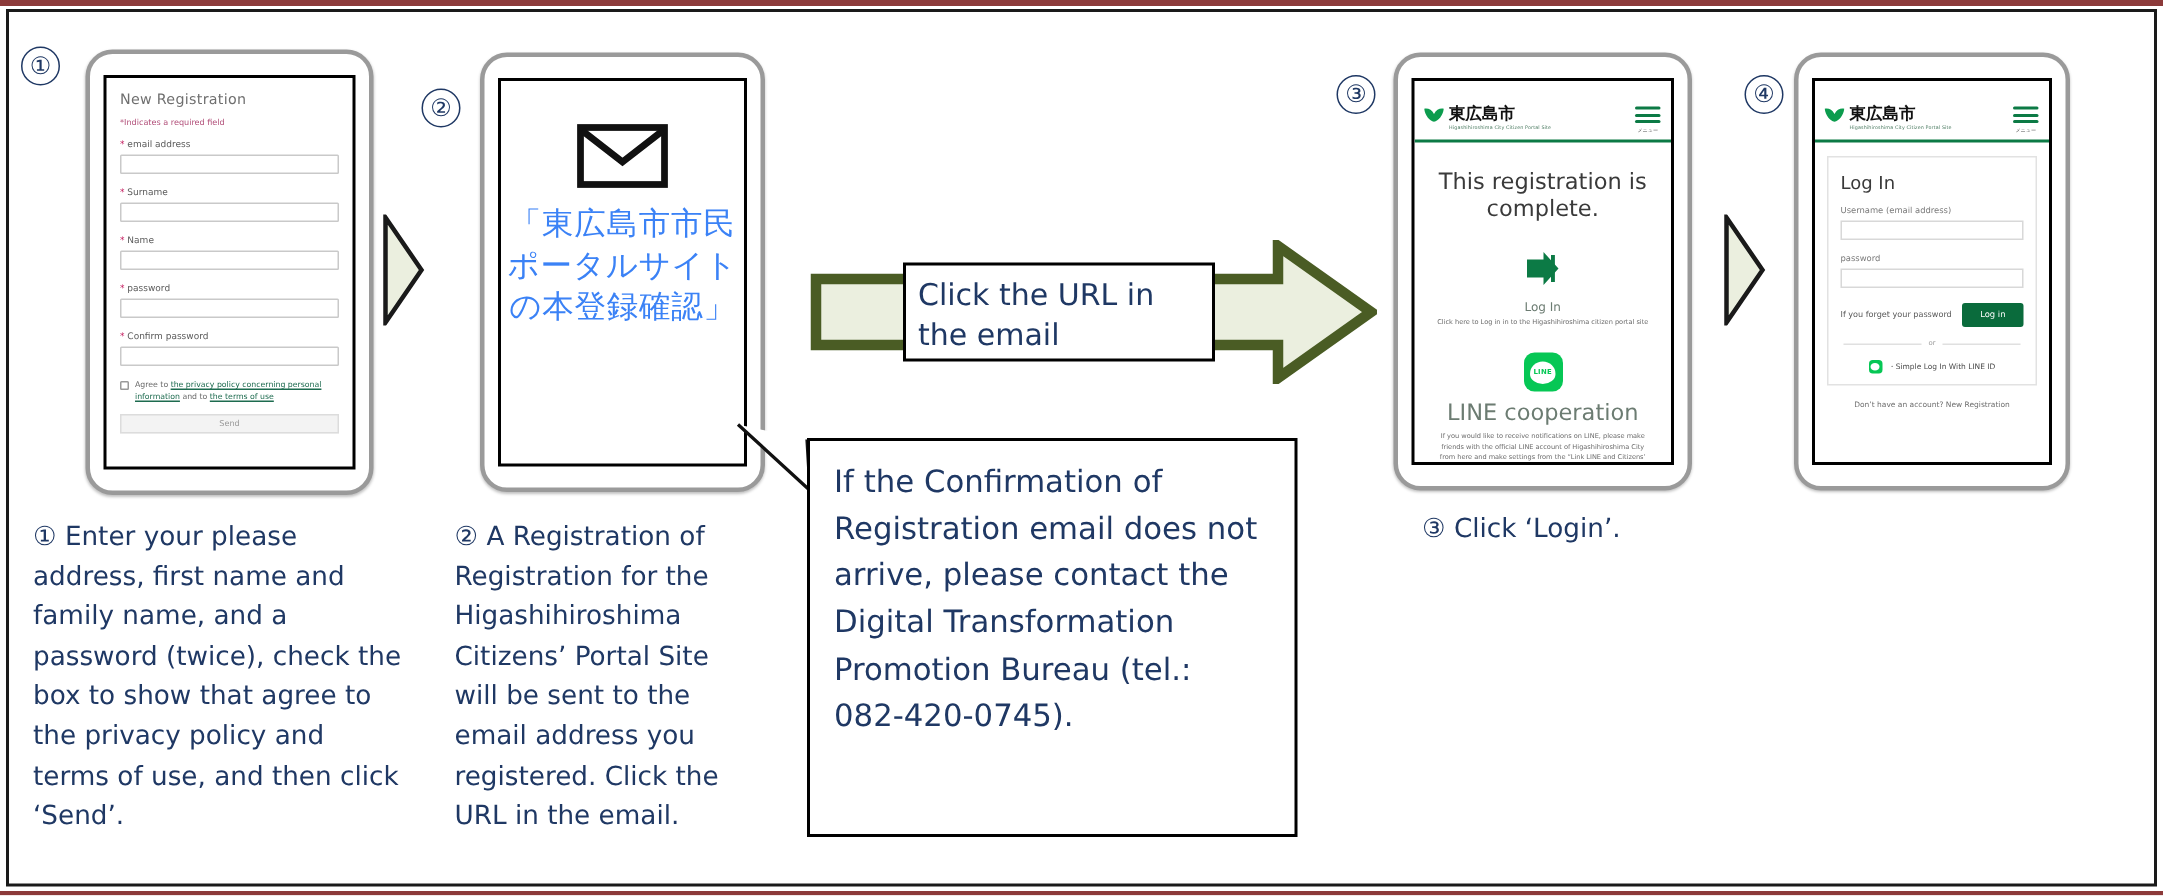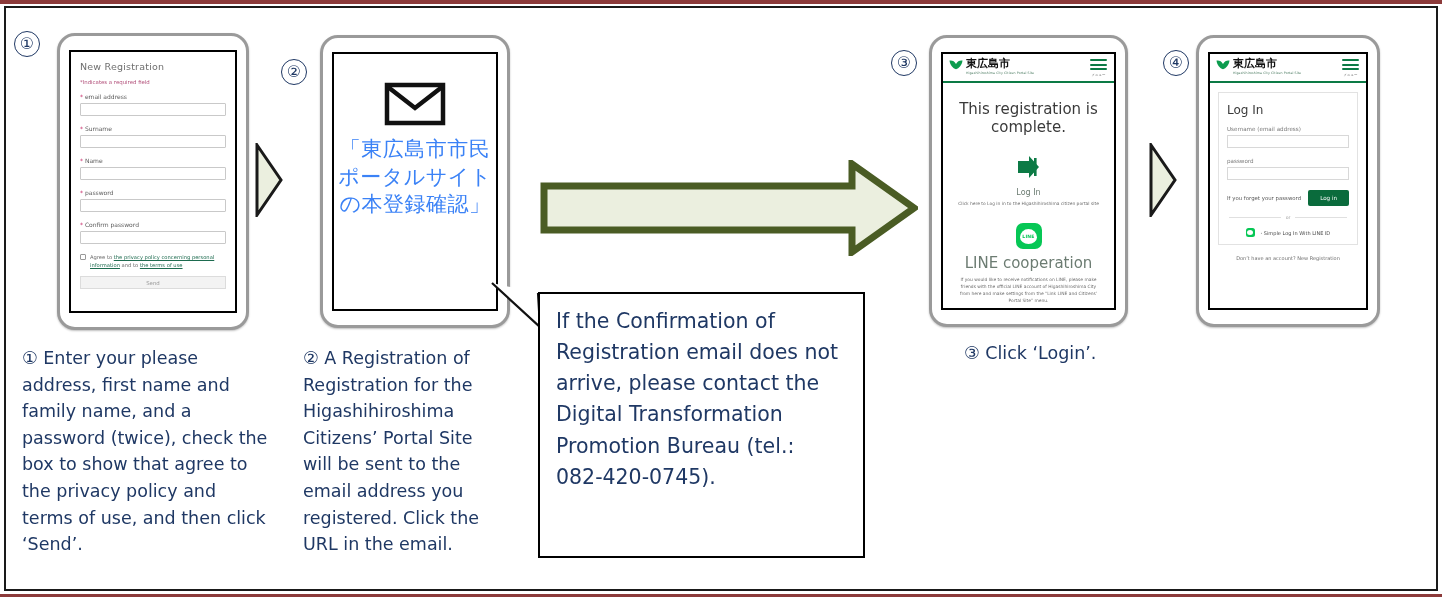--- a/index.html
+++ b/index.html
@@ -96,20 +96,21 @@
     line-height: 1.32;
     text-align: center;
     font-family: "DejaVu Sans", sans-serif;
     letter-spacing: .5px;
   }
 
   
   .portal-head {
     position: relative; height: 29px; border-bottom: 2px solid #0c7a45;
     padding: 4px 6px 0 6px;
+    margin-top: 12px;
   }
   .brand { display: flex; align-items: flex-start; gap: 3px; }
   .leaf { width: 14px; height: 11px; margin-top: 1px; }
   .brand-jp { font-size: 11px; font-weight: bold; color: #111; line-height: 1; font-family: "DejaVu Sans", sans-serif; }
   .brand-sub { font-size: 3.2px; color: #4a7a60; margin-top: 2px; letter-spacing: .1px; }
   .burger { position: absolute; right: 7px; top: 5px; width: 17px; }
   .burger i { display: block; height: 2.2px; background: #0c7a45; margin-bottom: 2.4px; border-radius: 1px; }
   .burger .mlabel { font-size: 3.4px; color: #555; text-align: center; margin-top: 1px; }
 
   
@@ -241,20 +242,23 @@
     </div>
   </div>
 
   <svg style="position:absolute; left:470px; top:275px; width:90px; height:55px;">
     <polyline points="22,8 70,52 68,18" fill="#fff" stroke="#111" stroke-width="2.2"></polyline>
   </svg>
 
   <svg class="big-arrow" width="378" height="96" viewBox="0 0 378 96">
     <polygon points="4,26 312,26 312,4 374,48 312,92 312,70 4,70" fill="#ebefdf" stroke="#4a5c24" stroke-width="7"></polygon>
   </svg>
+  <div class="arrow-label">
+    <span>Click the URL in the email</span>
+  </div>
 
   <div class="step-num" style="left:891px; top:50px;">③</div>
 
   <div class="phone" style="left:929px; top:35px; width:199px; height:292px;">
     <div class="phone-screen">
       <div class="portal-head">
         <div class="brand">
           <svg class="leaf" viewBox="0 0 14 11">
             <path d="M0.5 1.5 C3 1, 5.5 2, 7 5 C8.5 2, 11 1, 13.5 1.5 C13 6, 10 9.5, 7 10.2 C4 9.5, 1 6, 0.5 1.5 Z" fill="#0c9c4e"></path>
           </svg>
@@ -352,15 +356,15 @@
       </div>
     </div>
   </div>
 
   <div class="callout">
     <span>If the Confirmation of Registration email does not arrive, please contact the Digital Transformation Promotion Bureau (tel.: 082-420-0745).</span>
   </div>
 
   <div class="caption" style="left:22px; top:345px; width:247px;">① Enter your please address, first name and family name, and a password (twice), check the box to show that agree to the privacy policy and terms of use, and then click ‘Send’.</div>
   <div class="caption" style="left:303px; top:345px; width:196px;">② A Registration of Registration for the Higashihiroshima Citizens’ Portal Site will be sent to the email address you registered. Click the URL in the email.</div>
-  <div class="caption" style="left:948px; top:340px; width:200px;margin-left:16px;">③ Click ‘Login’.</div>
+  <div class="caption" style="left:948px; top:340px; width:200px;">③ Click ‘Login’.</div>
 
 </div>
 
 </body></html>

